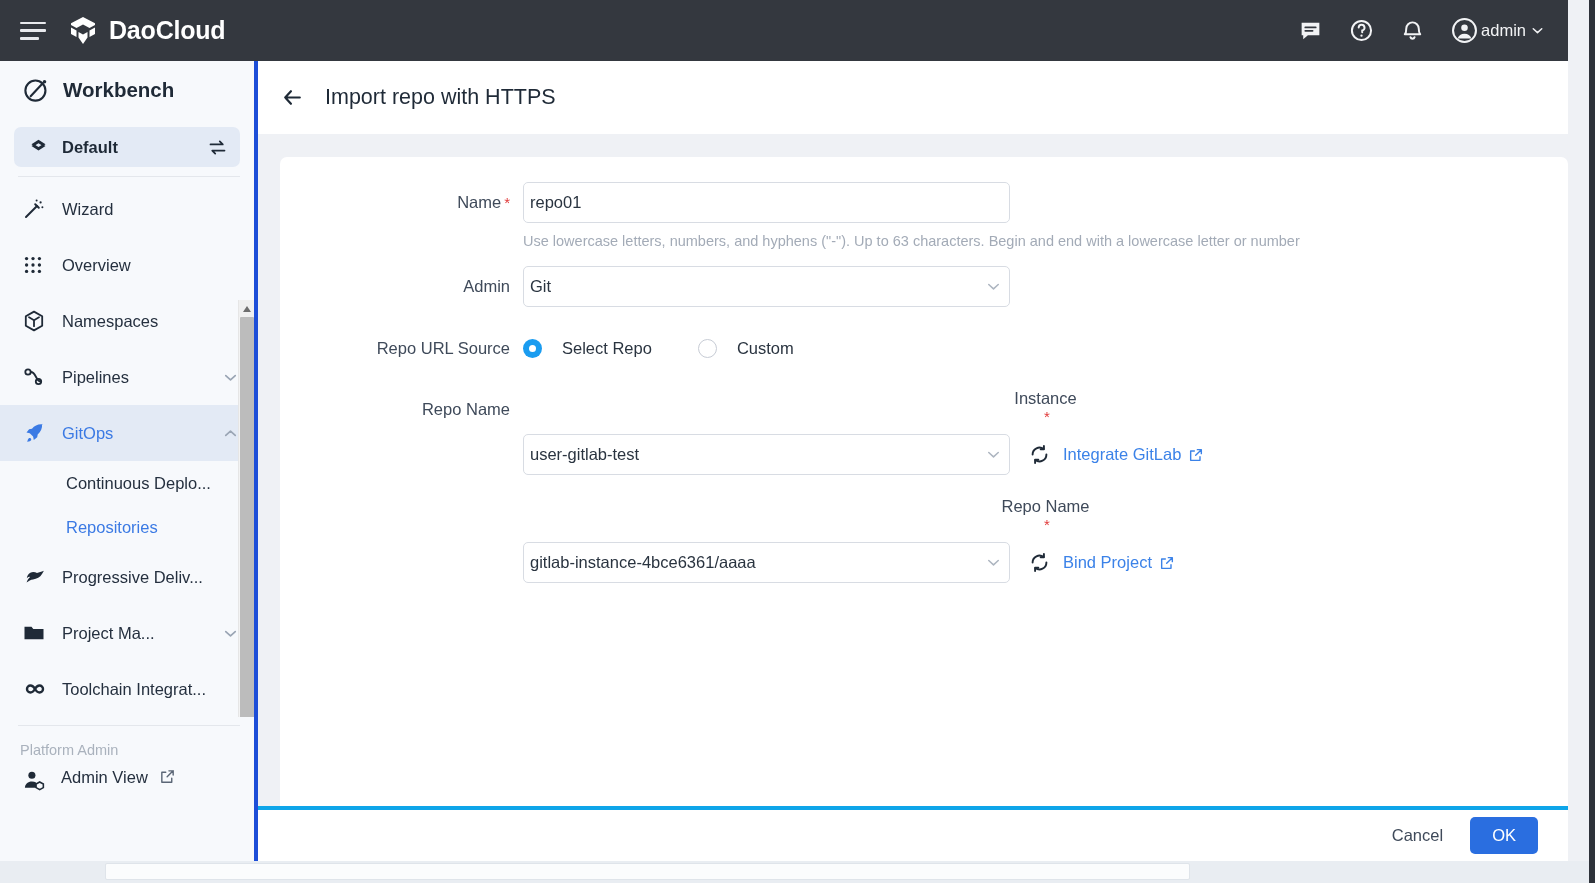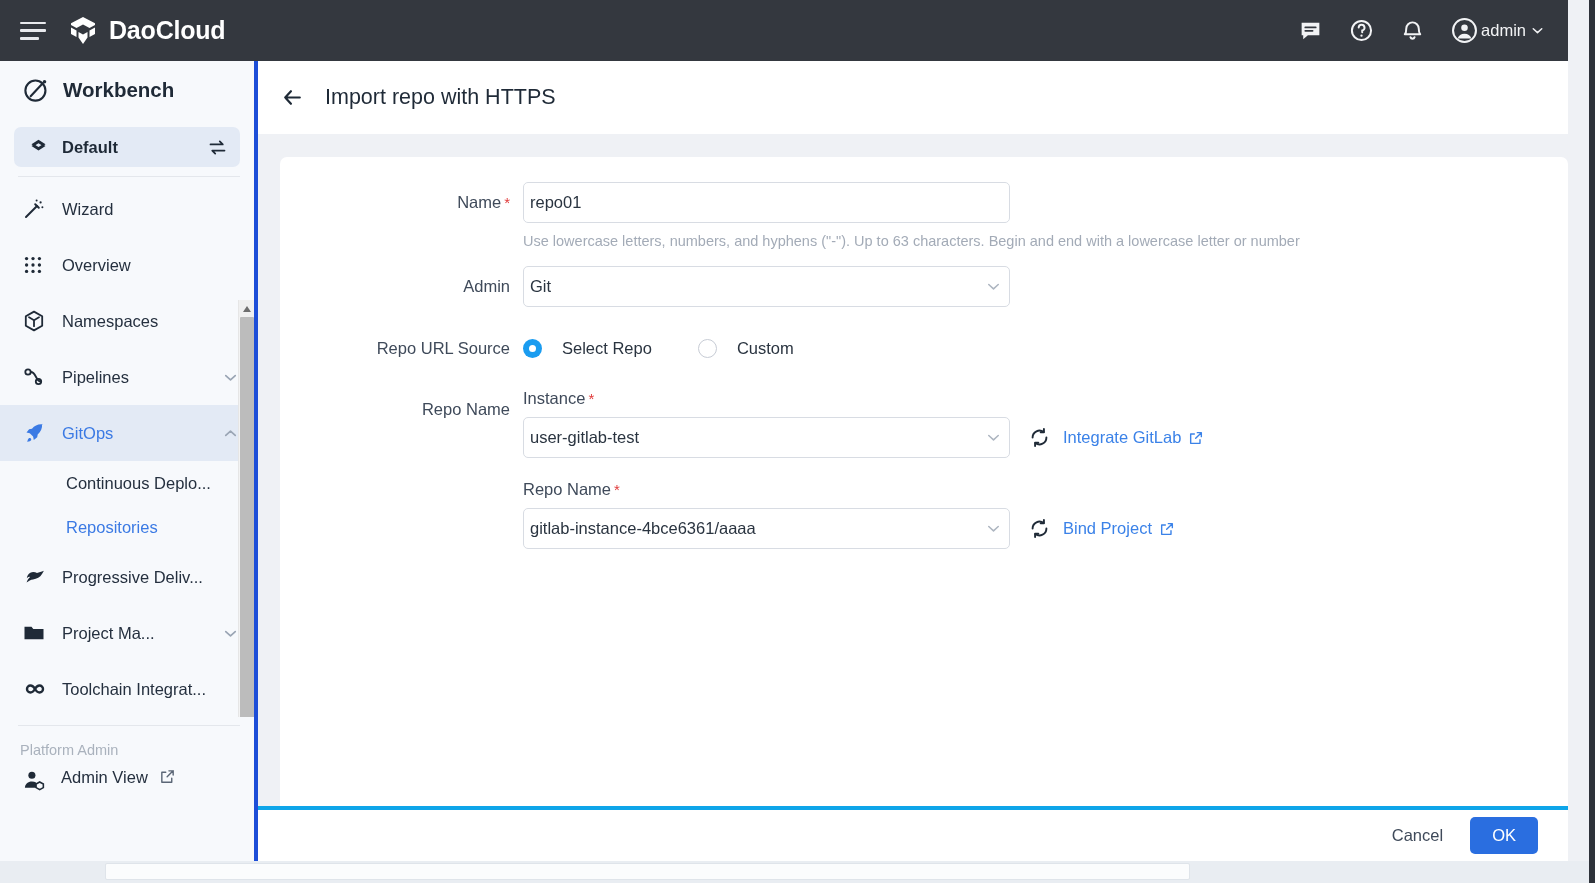--- a/index.html
+++ b/index.html
@@ -188,21 +188,21 @@
     display: flex; align-items: center; justify-content: center;
   }
   .rdot.on { border: none; background: #1a9cf0; }
   .rdot.on::after {
     content: ""; width: 7px; height: 7px; border-radius: 50%; background: #fff;
   }
   .rlabel { font-size: 16.5px; color: #2a3440; }
 
   .sub-label {
     font-size: 16.5px; color: #3f4a5a; margin-bottom: 9px;
-    display: flex; align-items: center;
+    display: flex; align-items: center; flex-direction: column;
   }
   .ctl-line { display: flex; align-items: center; }
   .refresh { margin-left: 18px; display: flex; align-items: center; cursor: pointer; }
   .link {
     margin-left: 12px; font-size: 16.5px; color: #3b82e8;
     display: flex; align-items: center; gap: 7px; cursor: pointer;
   }
 
   
   .footer {

